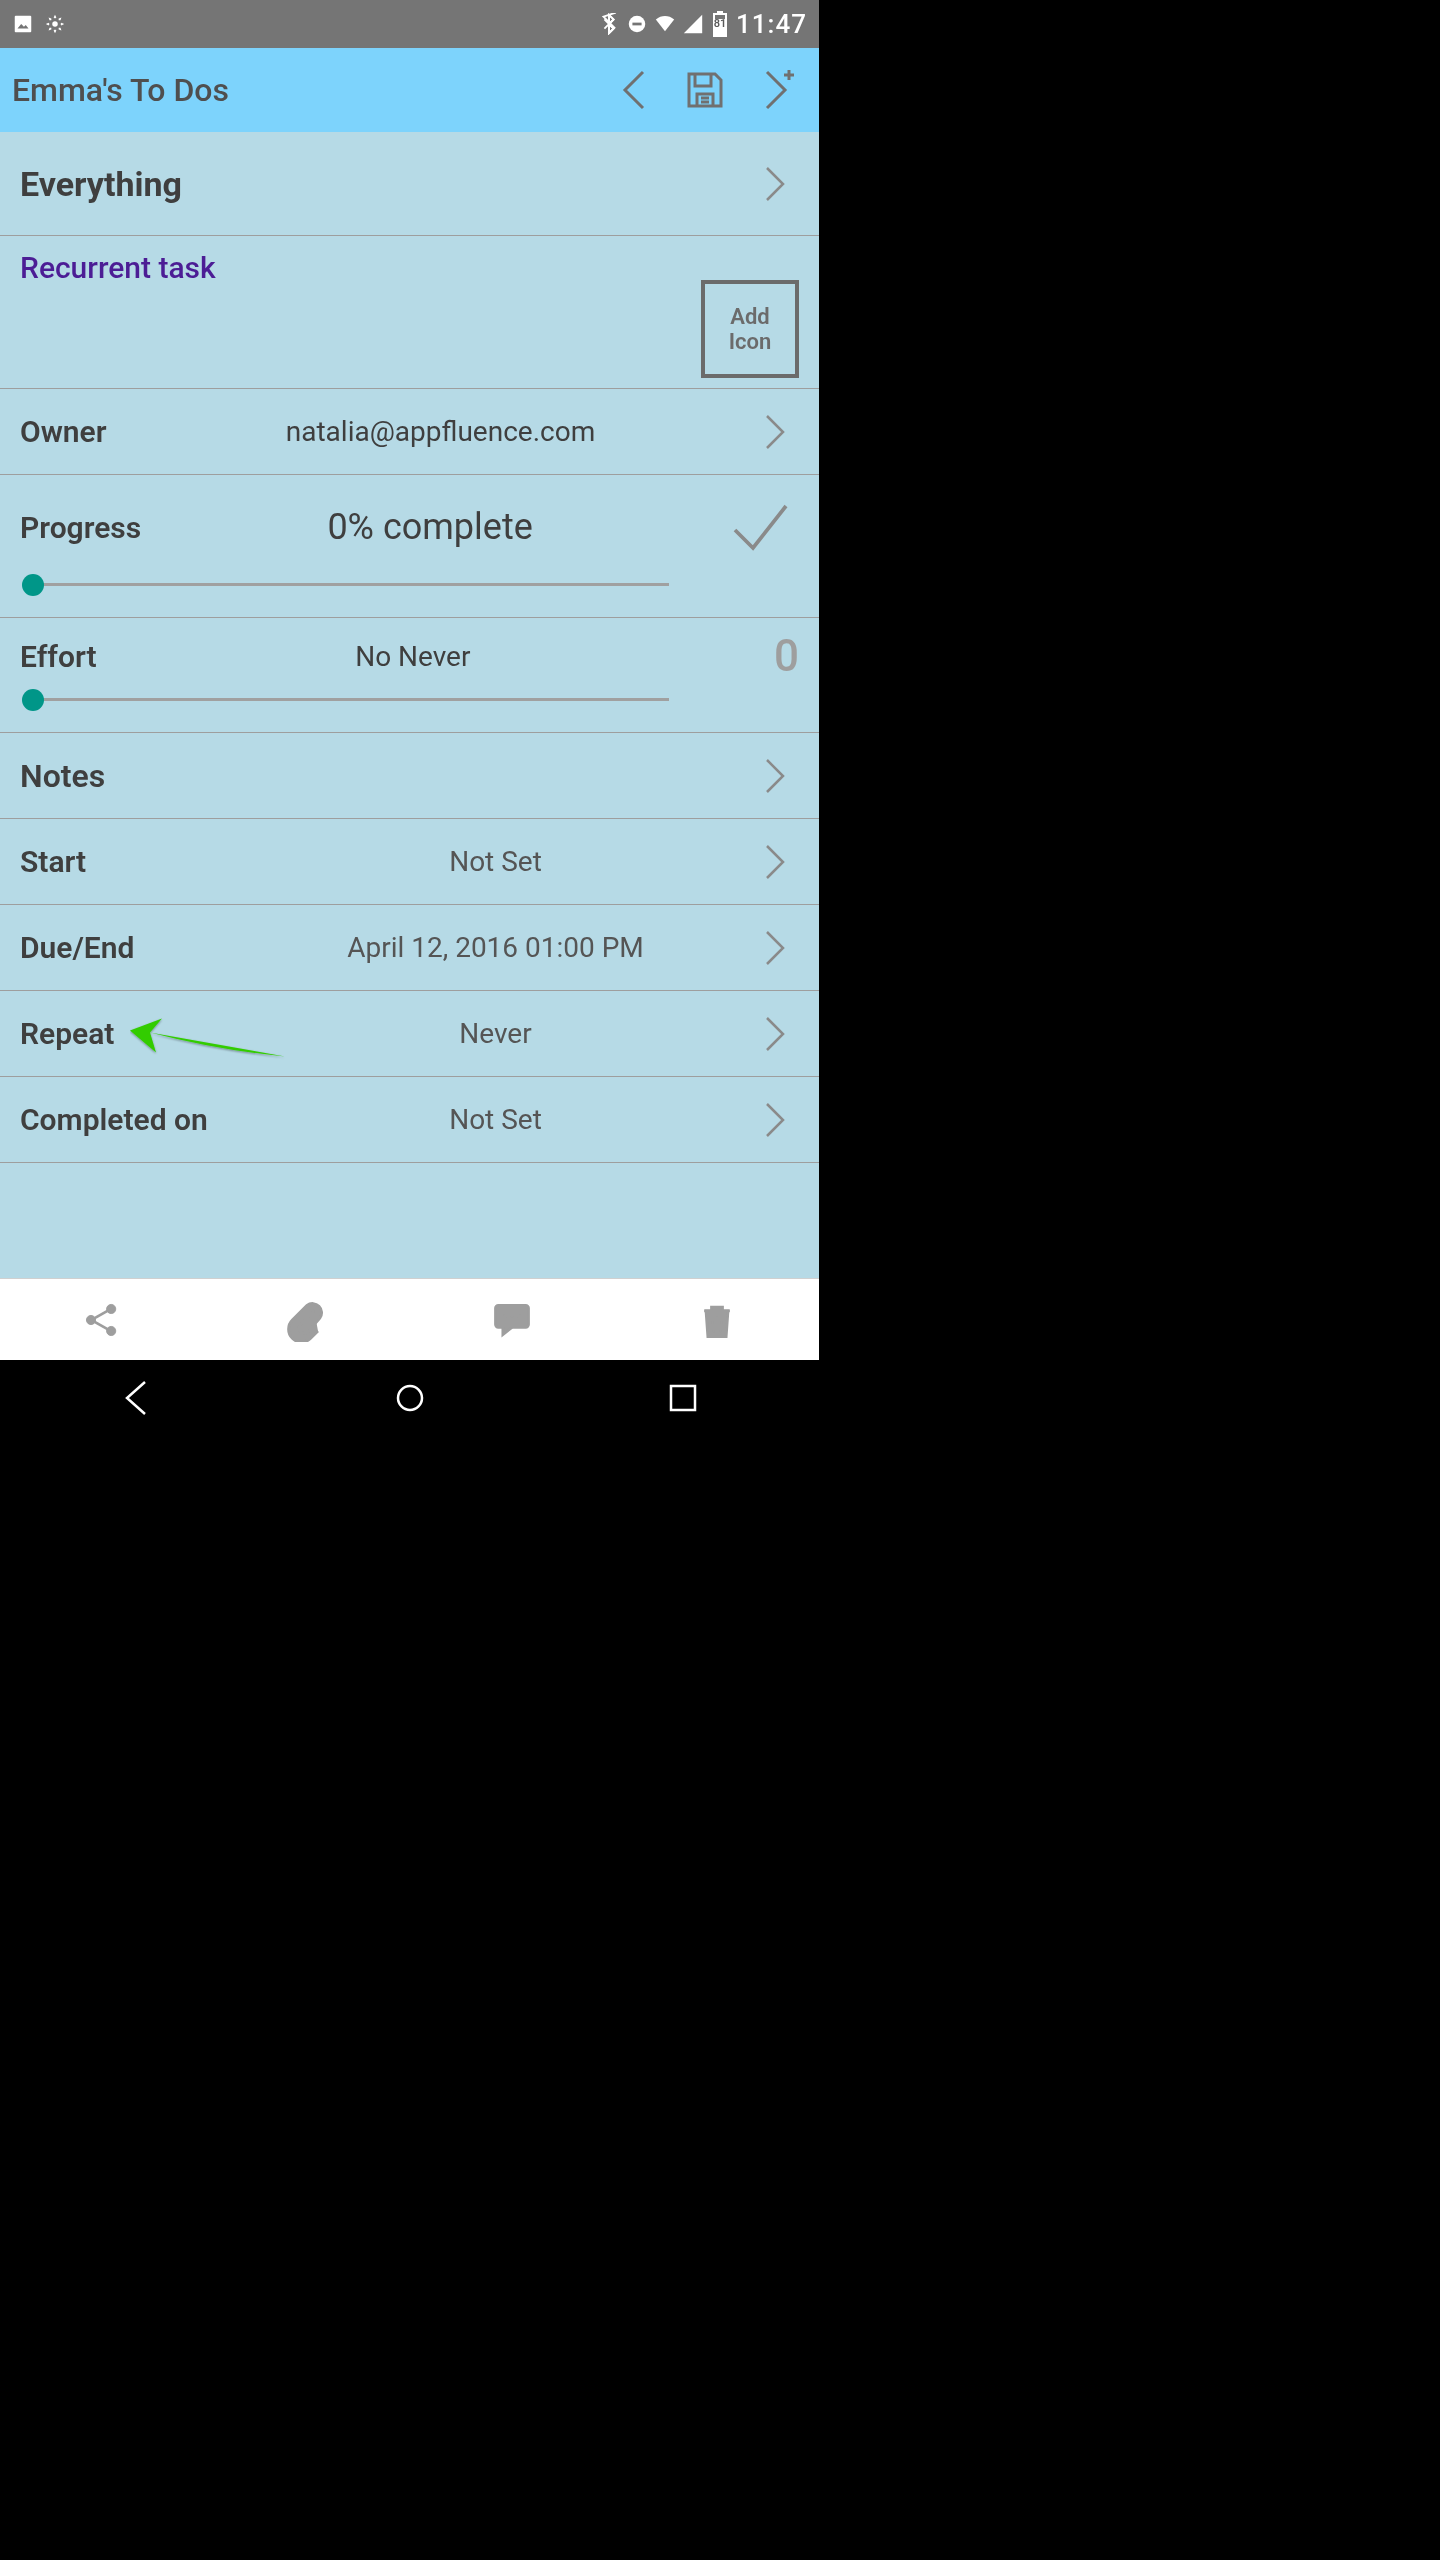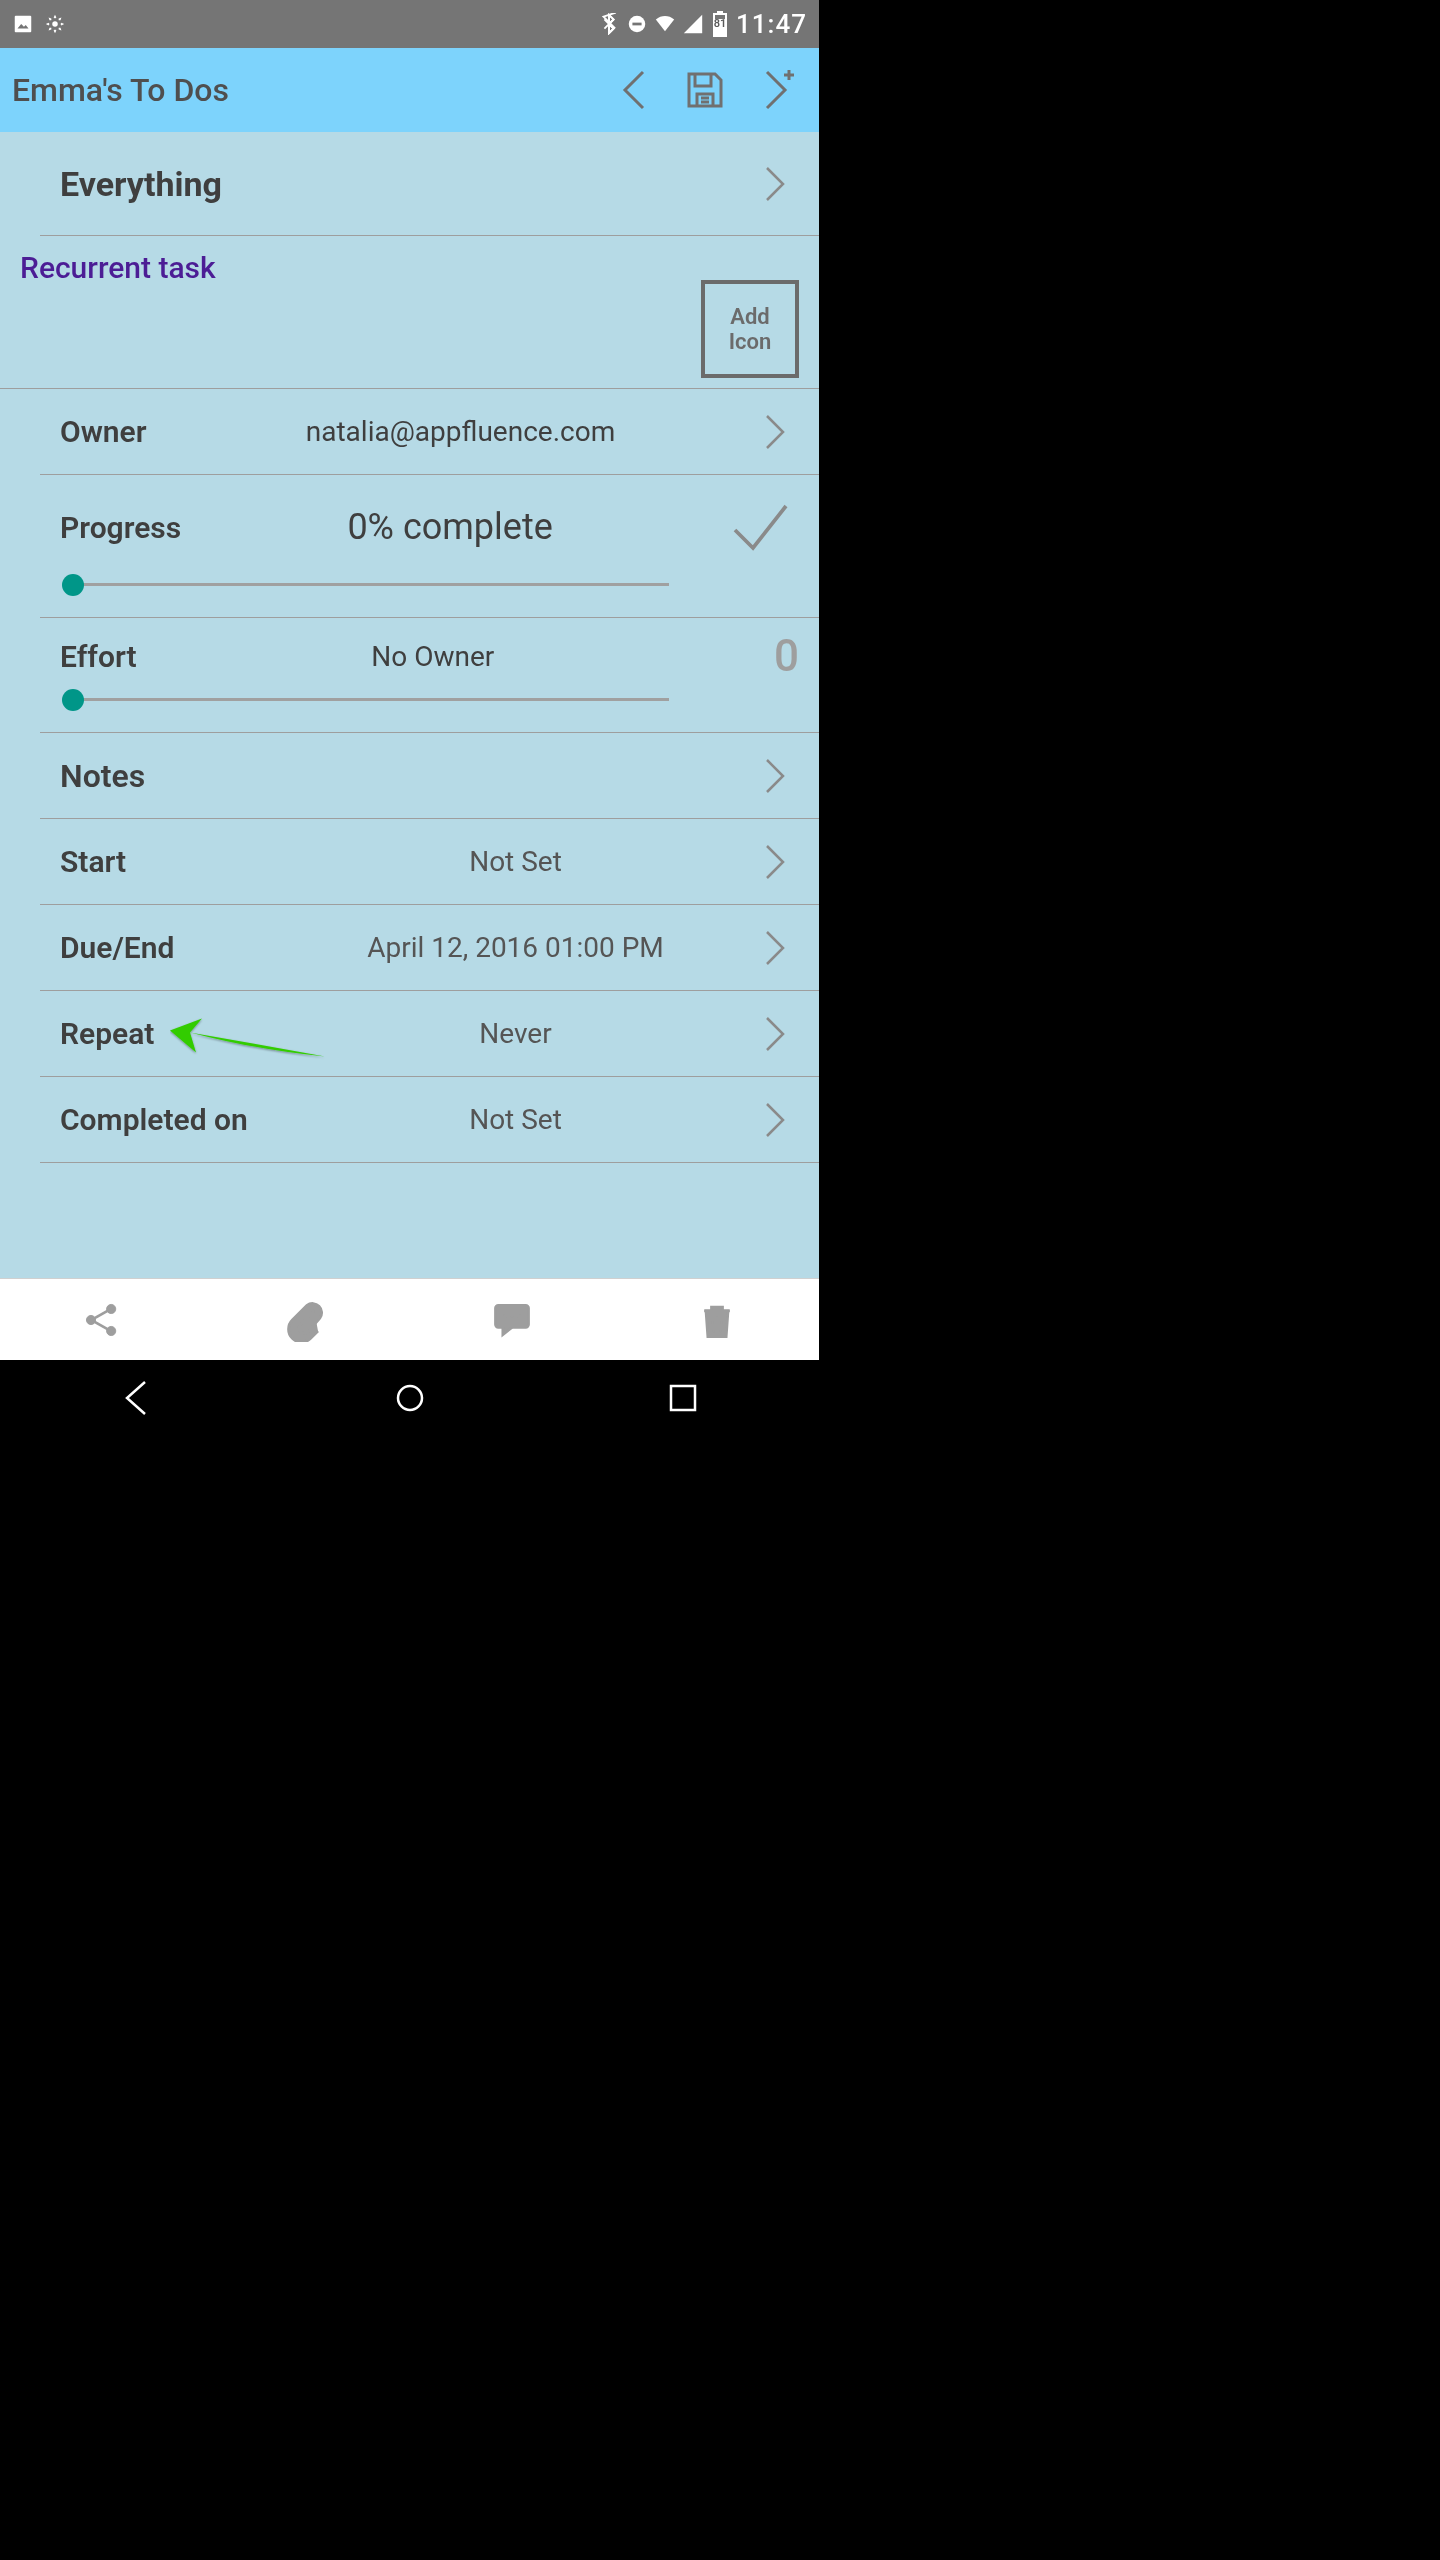--- a/index.html
+++ b/index.html
@@ -17,21 +17,21 @@
   .batt-pct { position: absolute; top: 6px; left: 0; width: 100%; text-align: center; font-size: 11px; color: #5a5a5a; font-weight: 600; }
 
   
   .app-bar { height: 84px; background: #7dd3fc; display: flex; align-items: center; padding: 0 12px; }
   .app-title { flex: 1; font-size: 32px; font-weight: 500; color: #4f4f4f; }
   .ab-btn { width: 68px; height: 72px; display: flex; align-items: center; justify-content: center; }
   .ab-btn svg { width: 48px; height: 48px; stroke: #707070; fill: none; stroke-width: 3; }
 
   
   .content { flex: 1; background: #b6dae6; display: flex; flex-direction: column; overflow: hidden; }
-  .row { display: flex; align-items: center; border-bottom: 1px solid #9e9e9e; padding: 0 20px; min-height: 86px; color: #3f3f3f; margin-left: 40px; }
+  .row { display: flex; align-items: center; border-bottom: 1px solid #9e9e9e; padding: 0 20px; min-height: 86px; color: #3f3f3f; }
   .row .label { font-size: 30px; font-weight: 600; color: #3f3f3f; }
   .row .chev { margin-left: auto; width: 48px; height: 48px; }
   .row .chev svg { width: 48px; height: 48px; stroke: #8a8a8a; stroke-width: 2.5; fill: none; }
 
   .top-row { min-height: 104px; }
   .top-row .label { font-size: 34px; font-weight: 700; }
 
   .task-area { border-bottom: 1px solid #9e9e9e; padding: 14px 20px 10px 20px; display: flex; flex-direction: column; }
   .task-input-row { display: flex; align-items: flex-start; }
   .task-name { font-size: 30px; font-weight: 500; color: #4c1d95; flex: 1; }
@@ -199,21 +199,21 @@
       </div>
       <div class="slider-wrap">
         <div class="slider-track"></div>
         <div class="slider-thumb"></div>
       </div>
     </div>
 
     <div class="row effort-row">
       <div class="effort-top">
         <span class="label">Effort</span>
-        <span class="value-c">No Owner</span>
+        <span class="value-c">No Never</span>
         <span class="effort-num">0</span>
       </div>
       <div class="slider-wrap">
         <div class="slider-track"></div>
         <div class="slider-thumb"></div>
       </div>
     </div>
 
     <div class="row notes-row">
       <span class="label">Notes</span>

